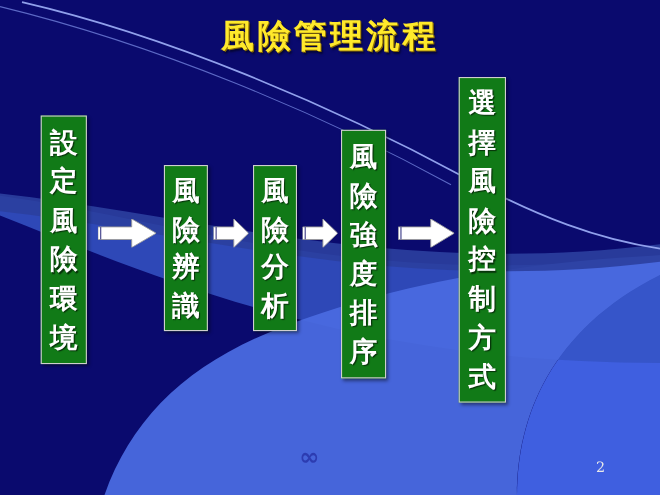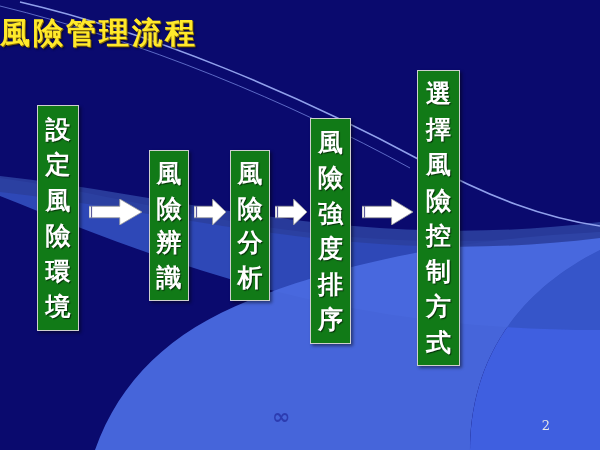--- a/index.html
+++ b/index.html
@@ -20,21 +20,21 @@
     position: absolute;
     left: 0; top: 0;
     width: 600px;
     height: 450px;
   }
   #title {
     position: absolute;
     left: 0;
     top: 13px;
     width: 600px;
-    text-align: left;
+    text-align: center;
     color: #ffe92b;
     font-family: "DejaVu Serif", "Liberation Serif", serif;
     font-size: 30px;
     font-weight: bold;
     letter-spacing: 3px;
     text-shadow: 1px 1px 0 #8a6b00, 2px 2px 2px rgba(0,0,0,0.55);
     z-index: 6;
   }
   .flow-box {
     position: absolute;

